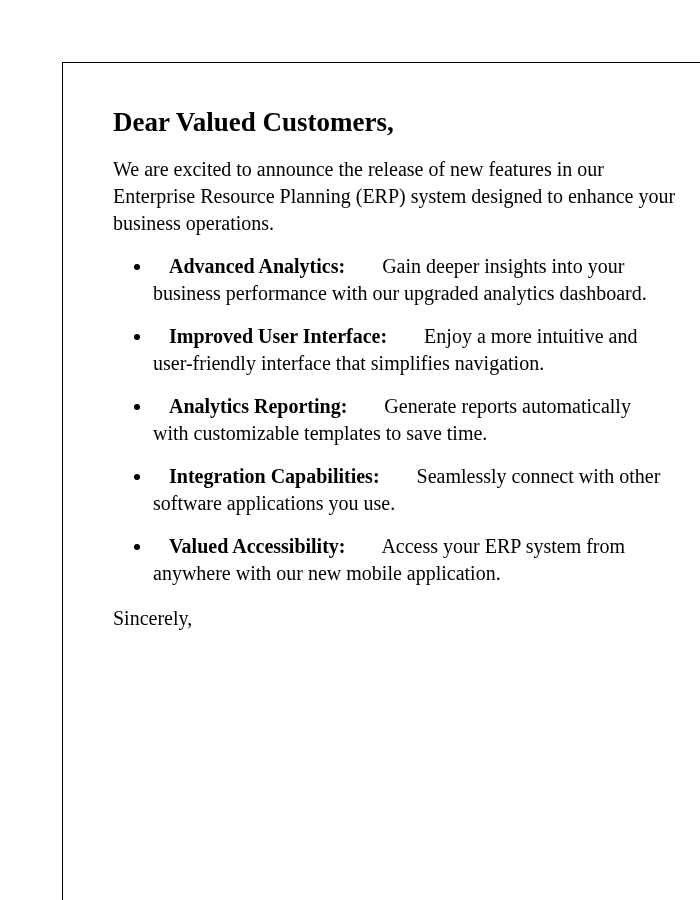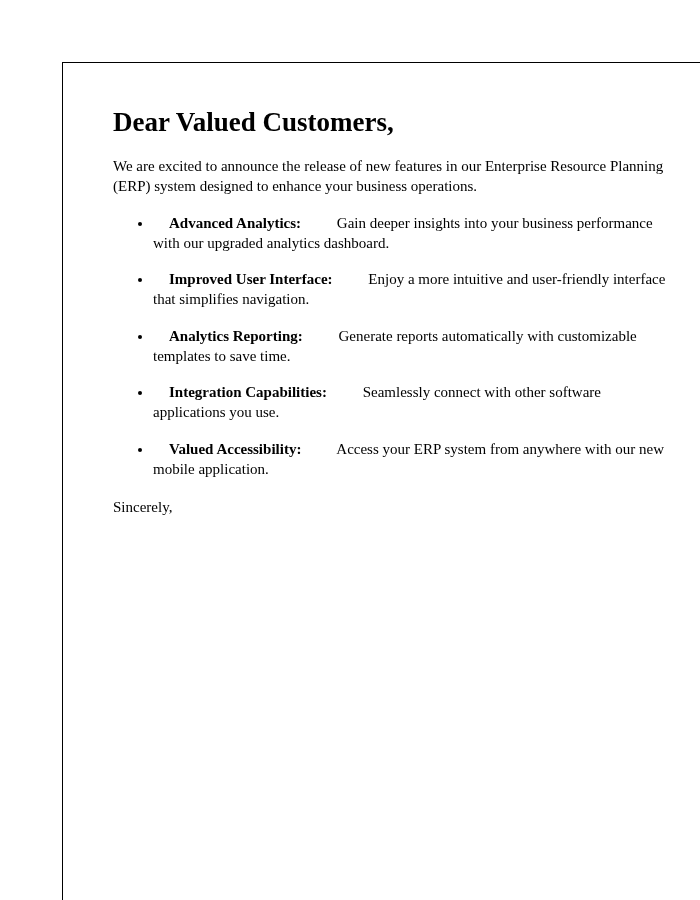--- a/index.html
+++ b/index.html
@@ -26,30 +26,30 @@
       font-weight: bold;
       margin-bottom: 18px;
     }
     h2 {
       font-size: 23px;
       font-weight: bold;
       margin-top: 18px;
       margin-bottom: 14px;
     }
     p {
-      font-size: 15px;
+      font-size: 20px;
       line-height: 1.35;
       margin-bottom: 14px;
     }
     ul {
       margin-left: 40px;
       margin-bottom: 16px;
     }
     li {
-      font-size: 15px;
+      font-size: 20px;
       line-height: 1.35;
       margin-bottom: 2px;
       list-style-type: disc;
     }
     .feature-title {
       font-weight: bold;
     }
     .closing {
       margin-top: 18px;
     }

